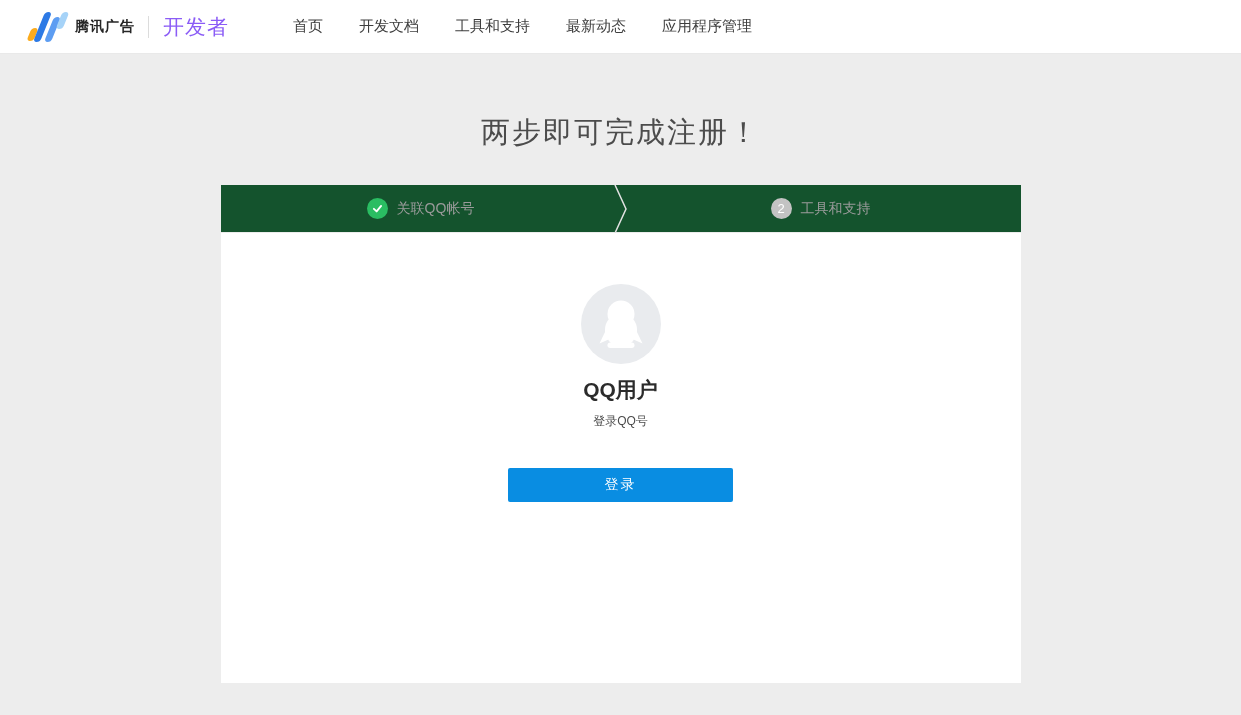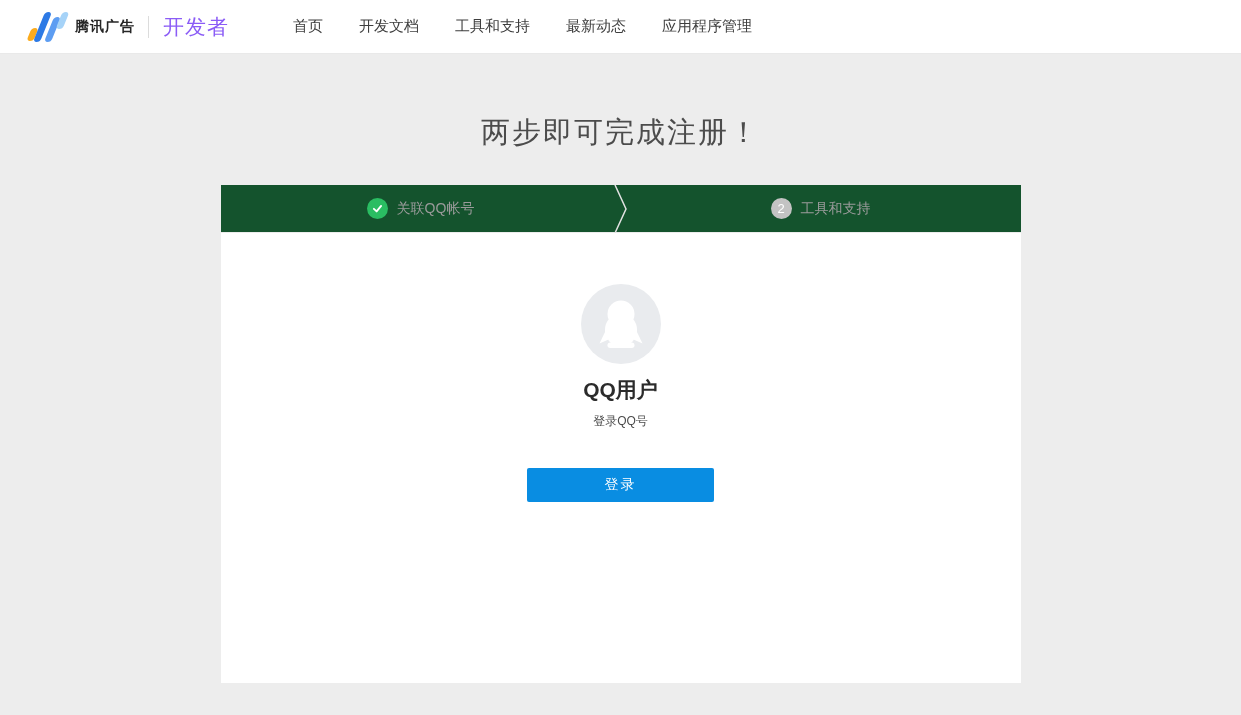--- a/index.html
+++ b/index.html
@@ -83,21 +83,21 @@
     width:80px; height:80px;
     border-radius:50%;
     background:#e9ebee;
     margin:51px auto 0;
     display:flex; align-items:center; justify-content:center;
   }
   .account-name { margin-top:12px; font-size:21px; font-weight:bold; color:#2b2b2b; }
   .account-hint { margin-top:9px; font-size:12px; color:#4a4a4a; }
   .login-btn {
     margin-top:38px;
-    width:187px; height:34px;
+    width:225px; height:34px;
     background:#098de2;
     color:#ffffff;
     font-size:14px;
     border:none;
     border-radius:2px;
     cursor:pointer;
     font-family:inherit;
     letter-spacing:2px;
   }
 </style>

